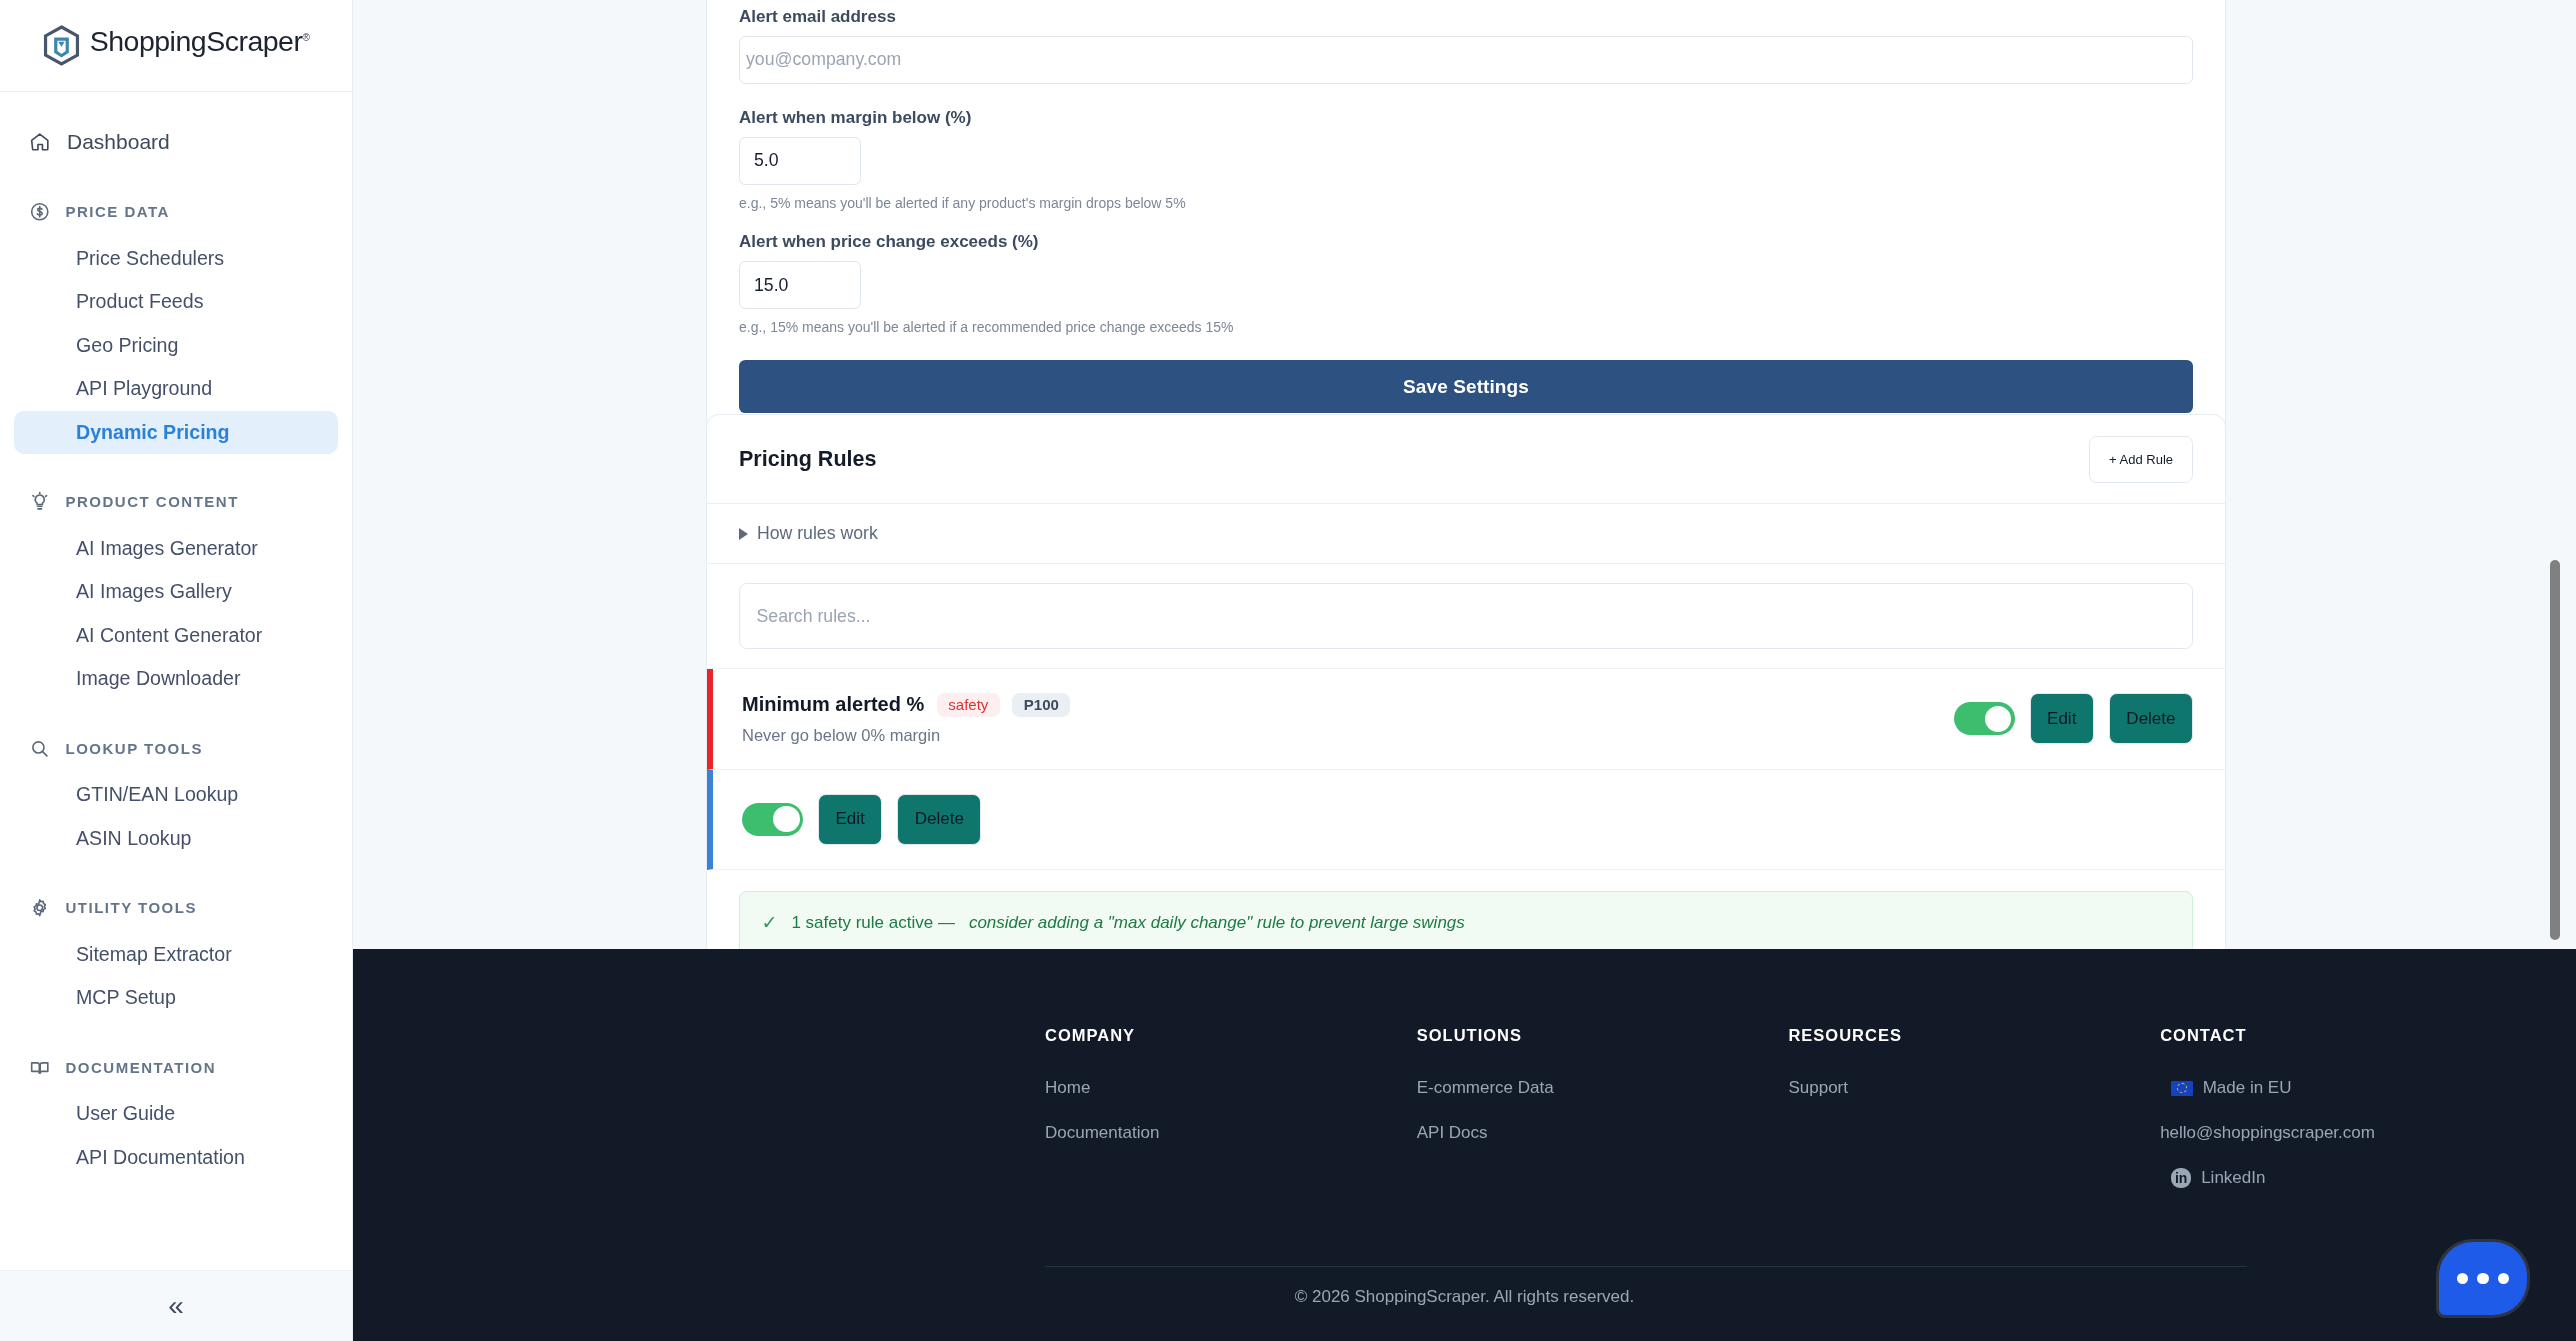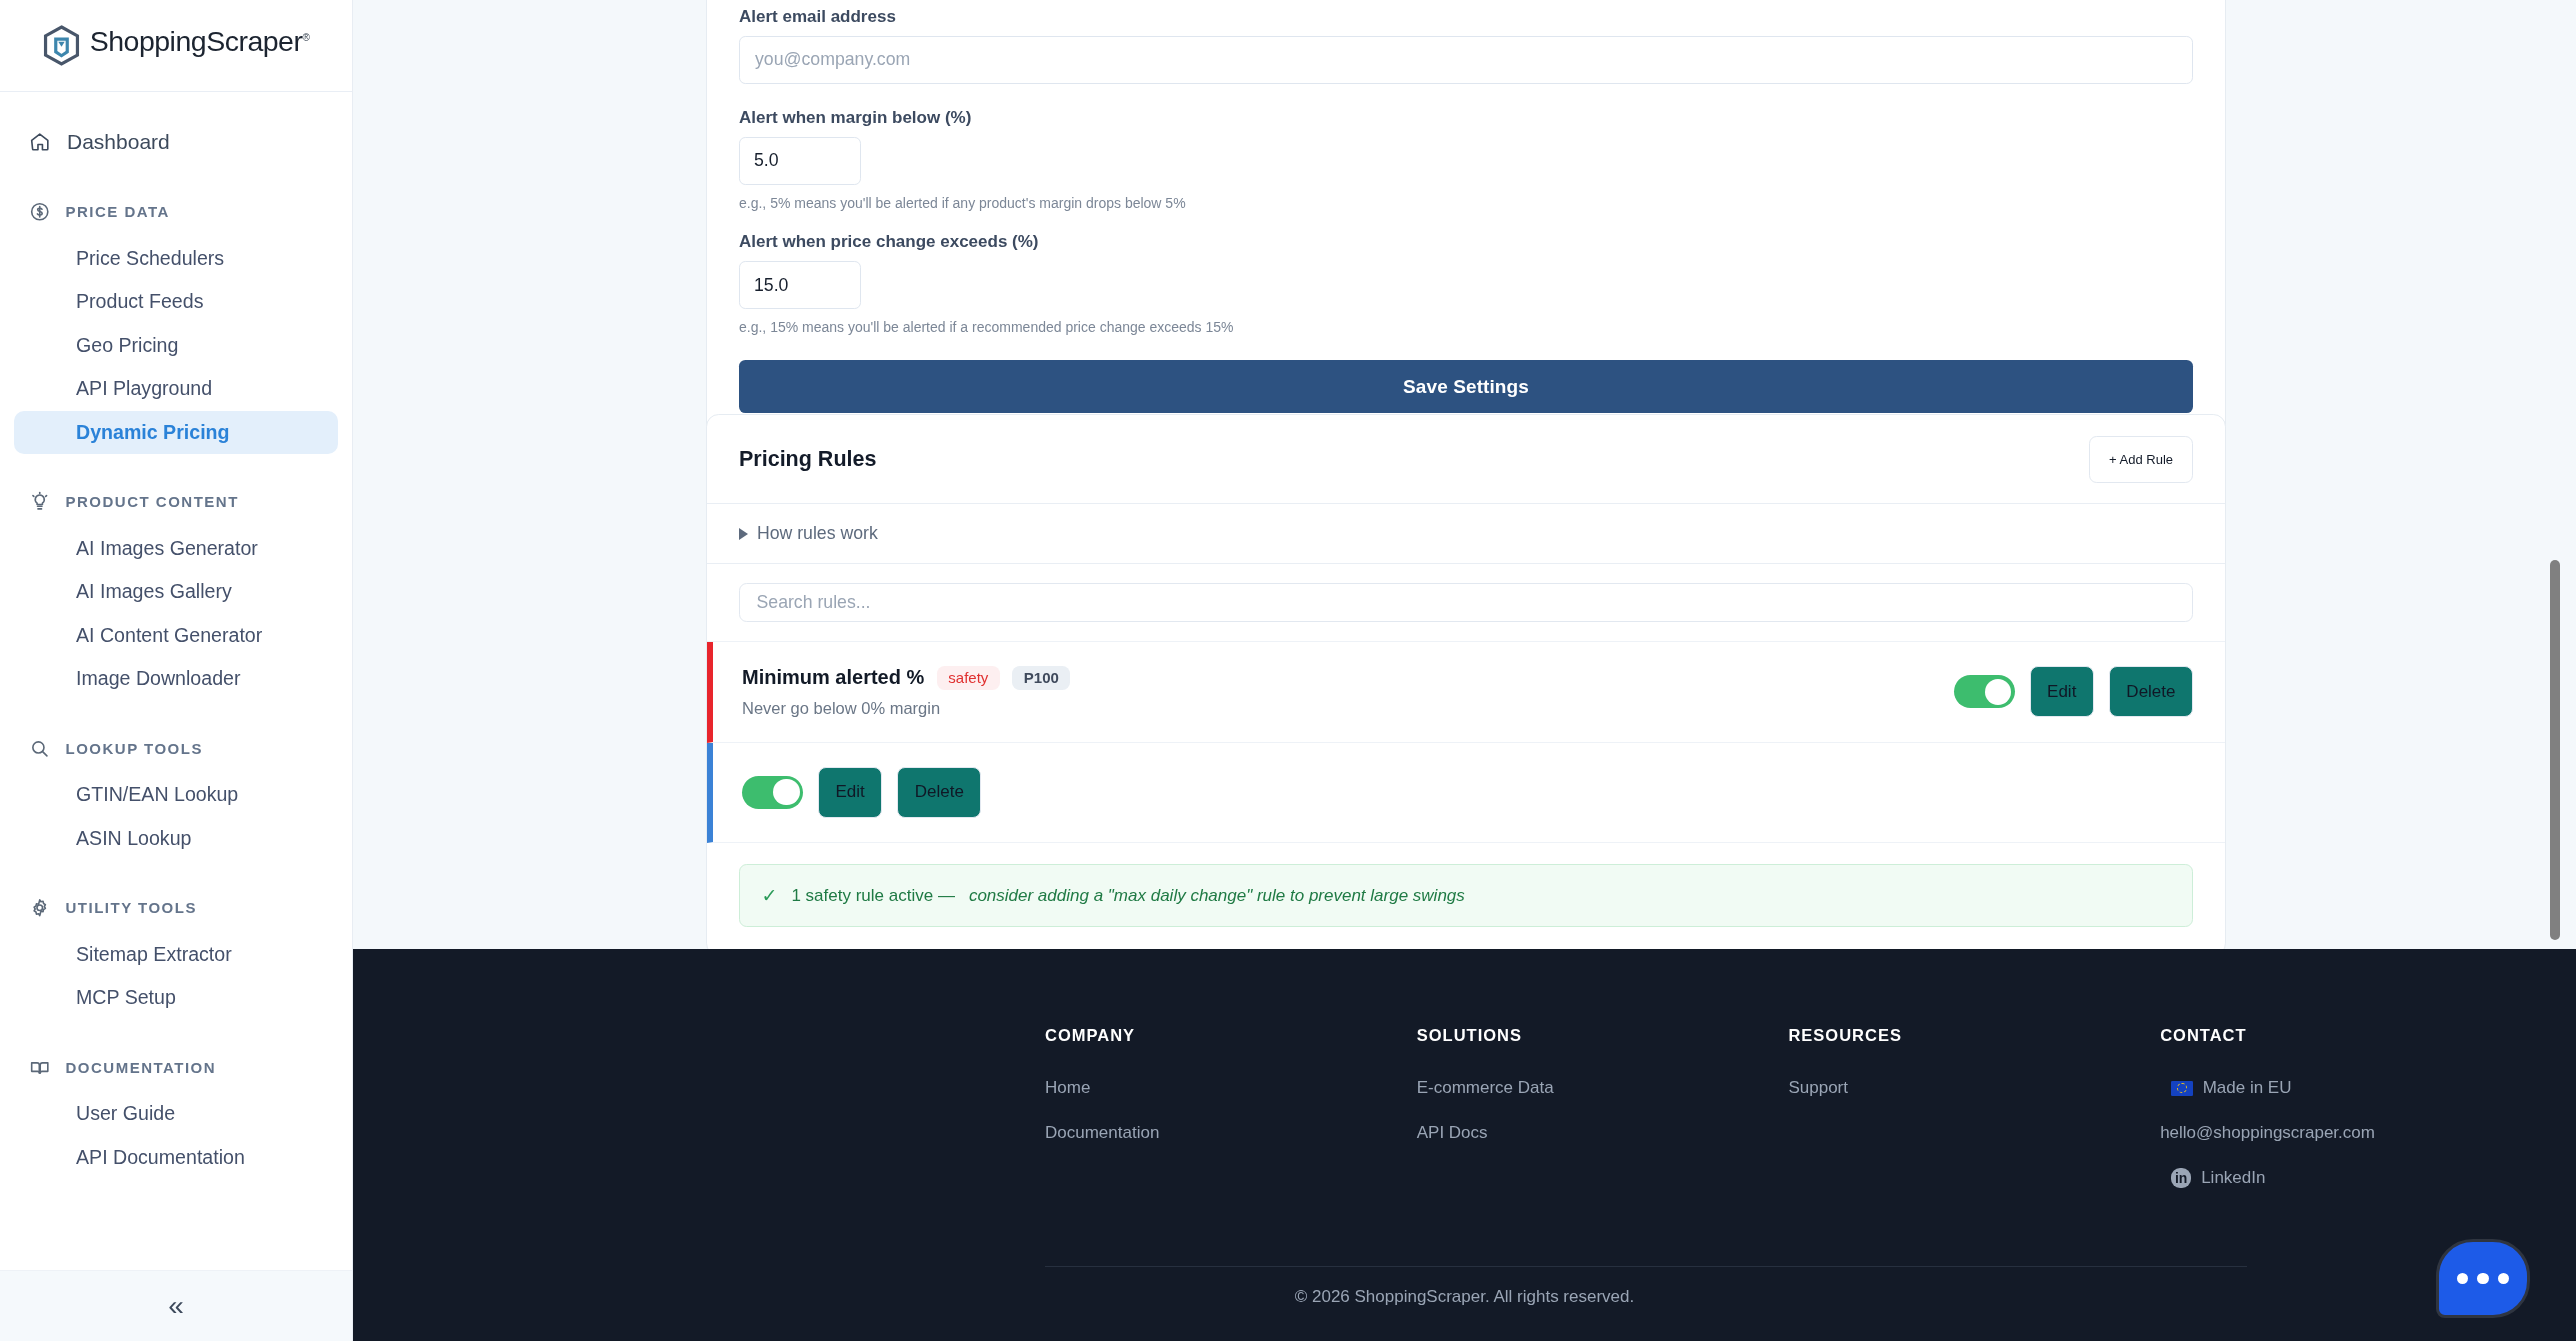--- a/index.html
+++ b/index.html
@@ -104,21 +104,21 @@
 
   .field-label {
     font-size: 17px; font-weight: 700; color: #3c4a60;
     margin-bottom: 8.9px;
   }
   .text-input {
     width: 100%; height: 48px;
     border: 0.6px solid #dfe6ef; border-radius: 6.3px;
     background: #fff;
     font-size: 17.7px; color: #2b3648;
-    padding: 0 15px;
+    padding: 0 6px;
     font-family: "Liberation Sans", sans-serif;
     display: flex; align-items: center;
   }
   .text-input.placeholder { color: #9aa5b4; }
   .num-input {
     width: 122px; height: 48px;
     border: 0.6px solid #dfe6ef; border-radius: 6.3px;
     background: #fff;
     font-size: 17.7px; color: #18202e;
     padding: 0 14px;
@@ -161,21 +161,21 @@
   .how-rules {
     padding: 19px 32px 19px 32px;
     border-bottom: 0.6px solid #e9eef4;
     display: flex; align-items: center; gap: 8.9px;
     color: #5d6a7d; font-size: 17.7px;
   }
   .tri { width: 0; height: 0; border-left: 9.5px solid #5d6a7d;
          border-top: 6.3px solid transparent; border-bottom: 6.3px solid transparent; }
   .search-wrap { padding: 19px 32px 19px 32px; border-bottom: 0.6px solid #eef2f7; }
   .search-input {
-    width: 100%; height: 39px;
+    width: 100%; height: 66px;
     border: 0.6px solid #e2e8f0; border-radius: 7.6px;
     background: #fff; color: #9aa5b4; font-size: 17.7px;
     padding: 0 16.5px; display: flex; align-items: center;
   }
 
   .rule-row {
     display: flex; align-items: center; justify-content: space-between;
     padding: 24px 32px 24px 29px;
     border-bottom: 0.6px solid #eef2f7;
     border-left: 6.3px solid transparent;

